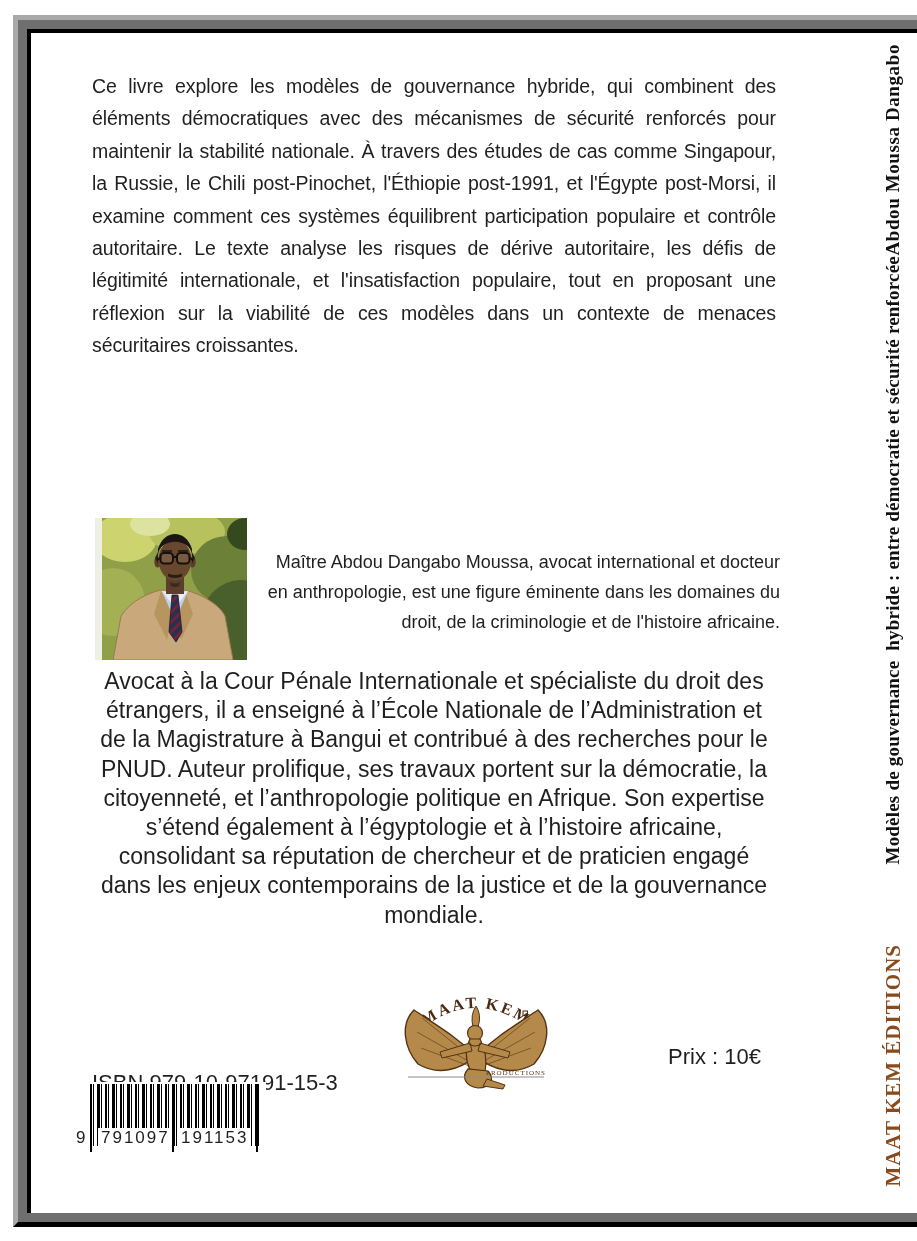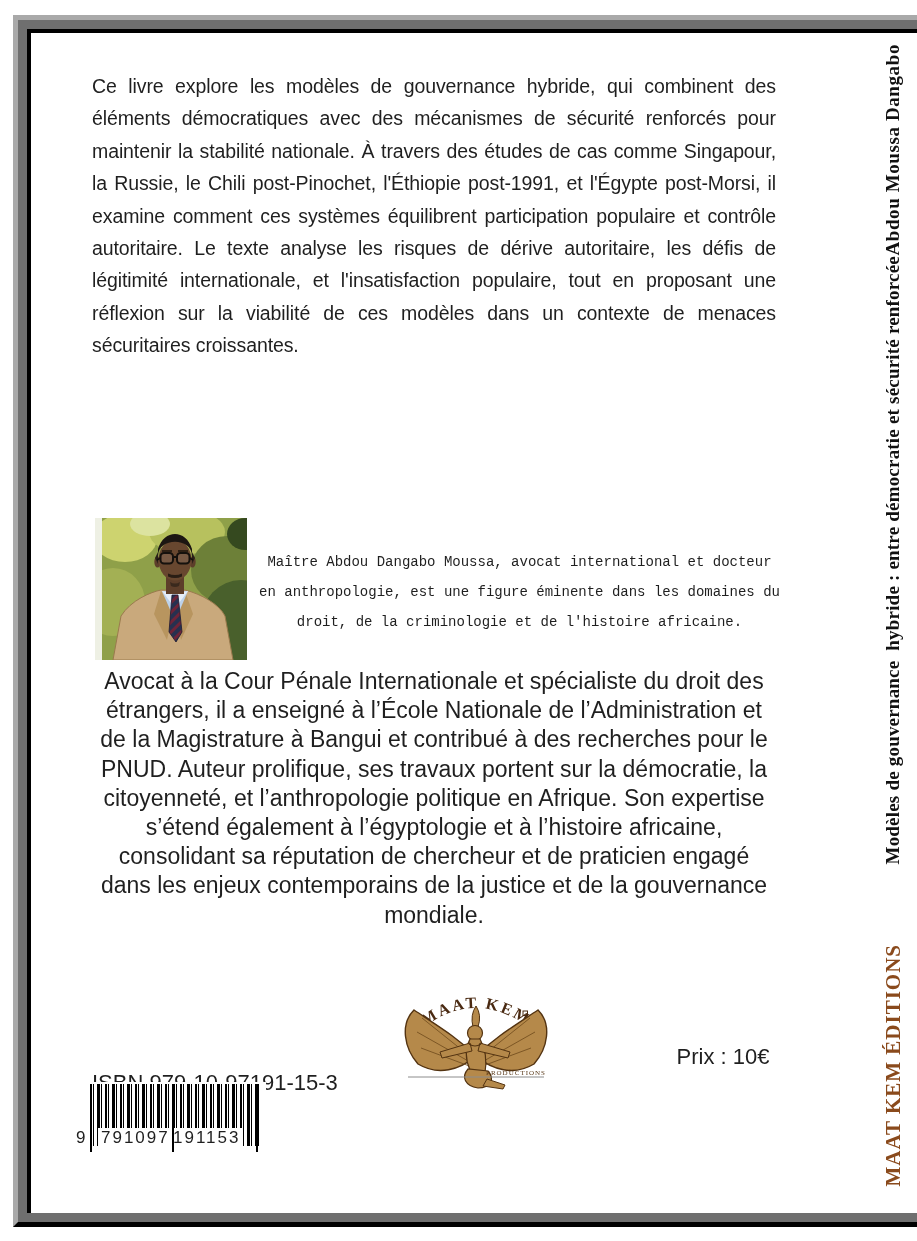--- a/index.html
+++ b/index.html
@@ -12,45 +12,45 @@
                box-sizing:border-box;}
   .frame-mid{width:100%;height:100%;border:9px solid #6f6f6f;border-right:none;
              box-sizing:border-box;}
   .frame-inner{width:100%;height:100%;border:4px solid #000;border-right:none;
                border-bottom:none;background:#fff;box-sizing:border-box;}
 
   
   .synopsis{position:absolute;left:92px;top:70px;width:684px;
             font-size:19.5px;line-height:32.4px;text-align:justify;letter-spacing:-0.1px;}
   .bio-intro{position:absolute;left:259px;top:547px;width:521px;
-             font-size:14px;line-height:30px;text-align:center;font-family:Liberation Mono, monospace;}
+             font-size:18px;line-height:30px;text-align:right;}
   .bio-details{position:absolute;left:98px;top:667px;width:672px;
                font-size:23px;line-height:29.2px;text-align:center;}
   .isbn{position:absolute;left:92px;top:1044px;font-size:22px;margin-top:26px;}
-  .price{position:absolute;left:668px;top:1044px;width:110px;font-size:22px;text-align:center;}
+  .price{position:absolute;left:668px;top:1044px;width:110px;font-size:22px;text-align:left;}
 
   
   .photo{position:absolute;left:95px;top:518px;width:152px;height:142px;}
   .photo svg{display:block;width:100%;height:100%;}
 
   
   .logo{position:absolute;left:392px;top:980px;width:168px;height:112px;}
   .logo svg{display:block;width:100%;height:100%;}
 
   
   .barcode{position:absolute;left:74px;top:1082px;width:192px;height:80px;background:#fff;}
   .bars{position:absolute;left:16px;right:6px;top:2px;height:62px;
         background:repeating-linear-gradient(to right,
           #000 0 2px,#fff 2px 3px,#000 3px 4px,#fff 4px 7px,
           #000 7px 10px,#fff 10px 11px,#000 11px 12px,#fff 12px 15px);}
   .digit-row{position:absolute;left:0;right:0;top:44px;height:22px;font-size:17px;
              font-family:"Liberation Sans",sans-serif;}
   .digit-row .d1{position:absolute;left:0px;top:2px;background:#fff;padding:0 2px;}
   .digit-row .d2{position:absolute;left:24px;top:2px;background:#fff;padding:0 3px;letter-spacing:2px;}
-  .digit-row .d3{position:absolute;left:96px;top:2px;background:#fff;padding:0 3px;letter-spacing:2px;}
+  .digit-row .d3{position:absolute;left:104px;top:2px;background:#fff;padding:0 3px;letter-spacing:2px;}
   .guard{position:absolute;top:2px;width:2px;height:68px;background:#000;}
   .g1{left:16px;} .g2{left:98px;} .g3{left:182px;}
 
   
   .vert{position:absolute;writing-mode:vertical-rl;transform:rotate(180deg);
         white-space:pre;font-family:"Liberation Serif",serif;font-weight:bold;
         line-height:36px;}
   .spine-author{right:6px;top:44px;font-size:19px;letter-spacing:0.6px;color:#111;}
   .spine-title{right:6px;top:256px;font-size:19px;letter-spacing:0.2px;color:#111;}
   .spine-publisher{right:6px;top:944px;font-size:21px;letter-spacing:1px;}

